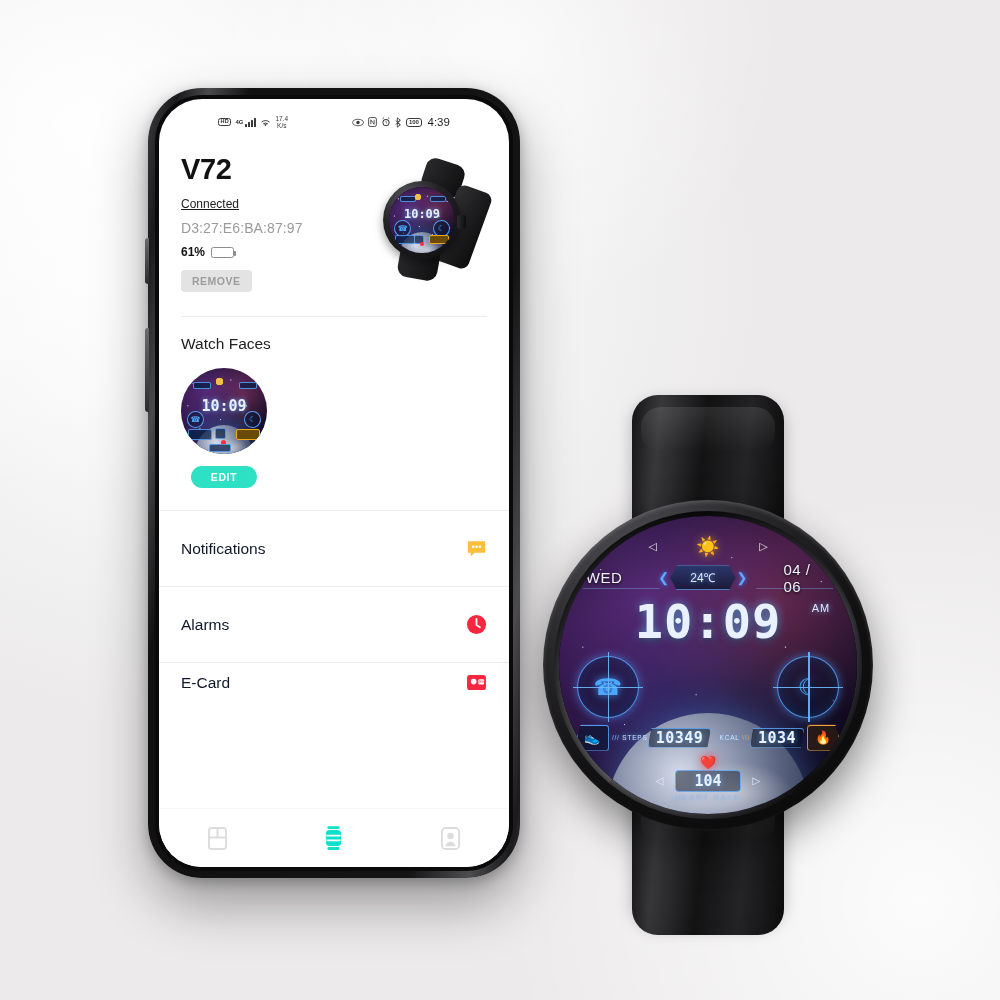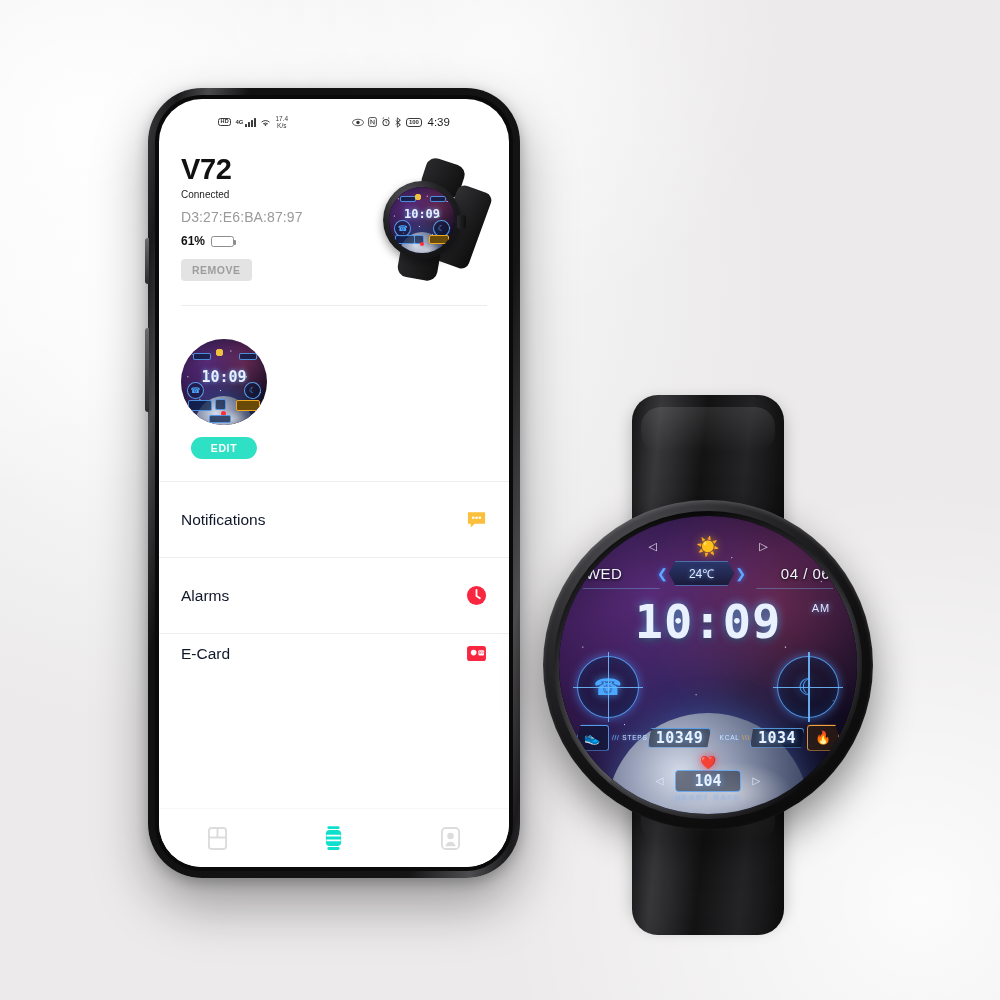--- a/index.html
+++ b/index.html
@@ -74,21 +74,21 @@
   .sb-batt {
     border:1.3px solid #3a3a3a; border-radius:3px; padding:0.5px 2px;
     font-size:6px; font-weight:700; letter-spacing:-.2px;
   }
   .sb-time { font-size:11.5px; font-weight:400; color:#1d1d1d; margin-left:2px; }
   .sb-ico { color:#3a3a3a; display:inline-flex; }
 
   
   #device-header { position:relative; padding: 14px 22px 0; }
   #device-name { font-size:29px; font-weight:700; color:#111; letter-spacing:-.4px; }
-  #device-status { font-size:10px; color:#1c1c1c; margin-top:3px; }
+  #device-status { font-size:12px; color:#1c1c1c; margin-top:11px;text-decoration:underline; }
   #device-mac { font-size:14px; color:#9a9a9a; margin-top:9px; letter-spacing:.1px; }
   #battery-row { display:flex; align-items:center; gap:6px; margin-top:9px; }
   #battery-pct { font-size:12px; font-weight:700; color:#111; }
   .batt-shell {
     width:23px; height:11px; border:1.4px solid #8d8d8d; border-radius:2.5px;
     padding:1.4px; position:relative;
   }
   .batt-shell::after{
     content:""; position:absolute; right:-3.4px; top:3px; width:2px; height:5px;
     background:#8d8d8d; border-radius:0 1px 1px 0;
@@ -225,21 +225,21 @@
       radial-gradient(ellipse 18% 10% at 70% 66%, rgba(150,200,255,.45), transparent);
   }
 
   .wf-top { position:absolute; top:7%; left:0; right:0; text-align:center; }
   .sun { font-size:19px; line-height:1; filter:drop-shadow(0 0 4px rgba(255,200,0,.6)); }
   .arrow-l, .arrow-r { position:absolute; top:3px; color:#e8e8f0; font-size:11px; }
   .arrow-l { left:30%; } .arrow-r { right:30%; }
 
   .wf-row1 {
     position:absolute; top:15%; left:9%; right:9%;
-    display:flex; align-items:center; justify-content:space-between;
+    display:flex; align-items:center; gap:36px;
   }
   .wf-day, .wf-date {
     color:#f0f2fa; font-size:15px; letter-spacing:.5px;
     text-shadow:0 1px 3px rgba(0,0,0,.9); font-weight:400;
   }
   .temp-pill {
     position:relative; padding:3px 20px; color:#dfe7ff; font-size:12px;
     background: linear-gradient(180deg, rgba(30,60,110,.75), rgba(12,24,48,.8));
     border-top:1px solid rgba(120,180,255,.55); border-bottom:1px solid rgba(120,180,255,.55);
     clip-path: polygon(10% 0,90% 0,100% 50%,90% 100%,10% 100%,0 50%);
@@ -496,20 +496,21 @@
               <div class="mini-chip" style="left:38%; top:72%; width:10px; height:9px;"></div>
               <div style="position:absolute;left:47%;top:84%;width:4px;height:4px;background:#ff2d3a;border-radius:50%"></div>
             </div>
           </div>
         </div>
       </div>
 
       <div class="divider" style="margin-top:24px;"></div>
 
       <div id="wf-section">
+        <div id="wf-title">Watch Faces</div>
         <div id="wf-list">
 
           <div class="wf-item">
             <div class="wf-thumb">
               <div class="mini">
                 <div class="galaxy"></div>
                   <div class="stars"></div>
                 <div class="planet" style="bottom:-34%"></div>
                 <div class="mini-chip" style="left:14%; top:16%; width:18px; height:7px;"></div>
                 <div class="mini-chip" style="left:41%; top:12%; width:7px; height:7px; background:#f0c040; border-color:#f0c040;"></div>

